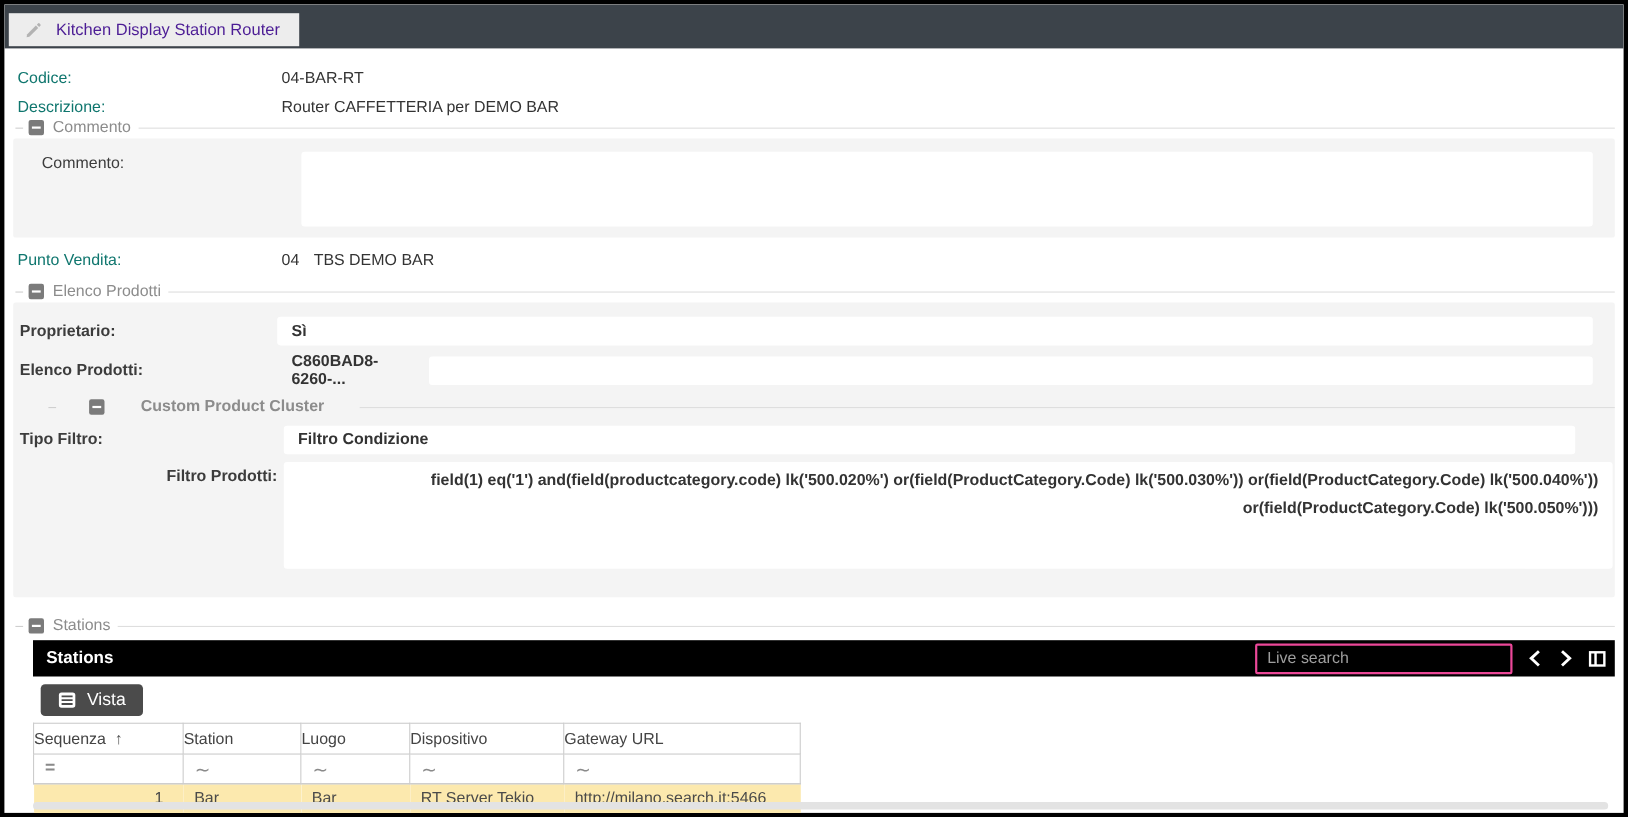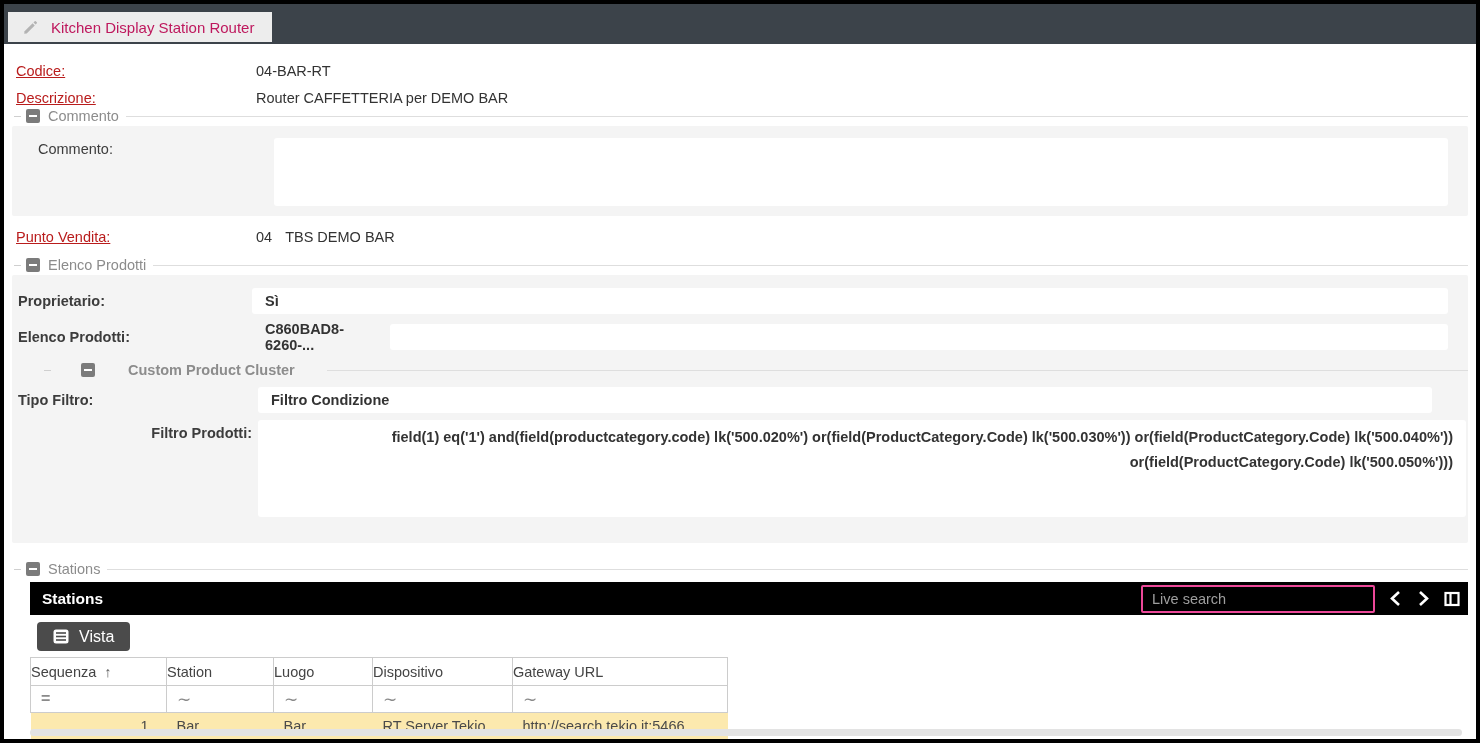--- a/index.html
+++ b/index.html
@@ -18,27 +18,27 @@
   .topbar {
     height: 40px; background: #3c434a;
     display: flex; align-items: flex-end;
     padding-left: 4px;
   }
   .tab {
     height: 30px; margin-bottom: 2px;
     background: #ededed;
     display: flex; align-items: center; gap: 12px;
     padding: 0 18px 0 14px;
-    font-size: 15px; color: #be185d;
+    font-size: 15px; color: #4c1d95;
     cursor: default;
   }
   .pencil { width: 17px; height: 17px; flex: none; }
   
   .frow { display: flex; align-items: center; margin-left: 12px; }
-  .frow .lbl { width: 240px; flex: none; color: #b91c1c; text-decoration: underline; }
+  .frow .lbl { width: 240px; flex: none; color: #0f766e; }
   .mt19 { margin-top: 19px; } .mt11 { margin-top: 11px; } .mt13 { margin-top: 13px; }
   .pv-name { margin-left: 13px; }
   
   .fieldset { margin: 0 8px 0 8px; }
   .legend {
     display: flex; align-items: center;
     height: 20px; color: #8c8c8c; font-size: 14.5px;
   }
   .legend .dash { width: 7px; border-top: 1px solid #cfcfcf; margin: 0 5px 0 2px; }
   .legend .line { flex: 1; border-top: 1px solid #dedede; margin-left: 7px; }
@@ -281,21 +281,21 @@
           <td class="filter-td"><span class="tilde-glyph">∼</span></td>
           <td class="filter-td"><span class="tilde-glyph">∼</span></td>
         </tr>
       </thead>
       <tbody>
         <tr class="data-tr">
           <td class="num">1</td>
           <td>Bar</td>
           <td>Bar</td>
           <td>RT Server Tekio</td>
-          <td>http://search.tekio.it:5466</td>
+          <td>http://milano.search.it:5466</td>
         </tr>
       </tbody>
     </table>
   </div>
 
   <div class="hscroll"></div>
 
 </div>
 
 </body></html>

